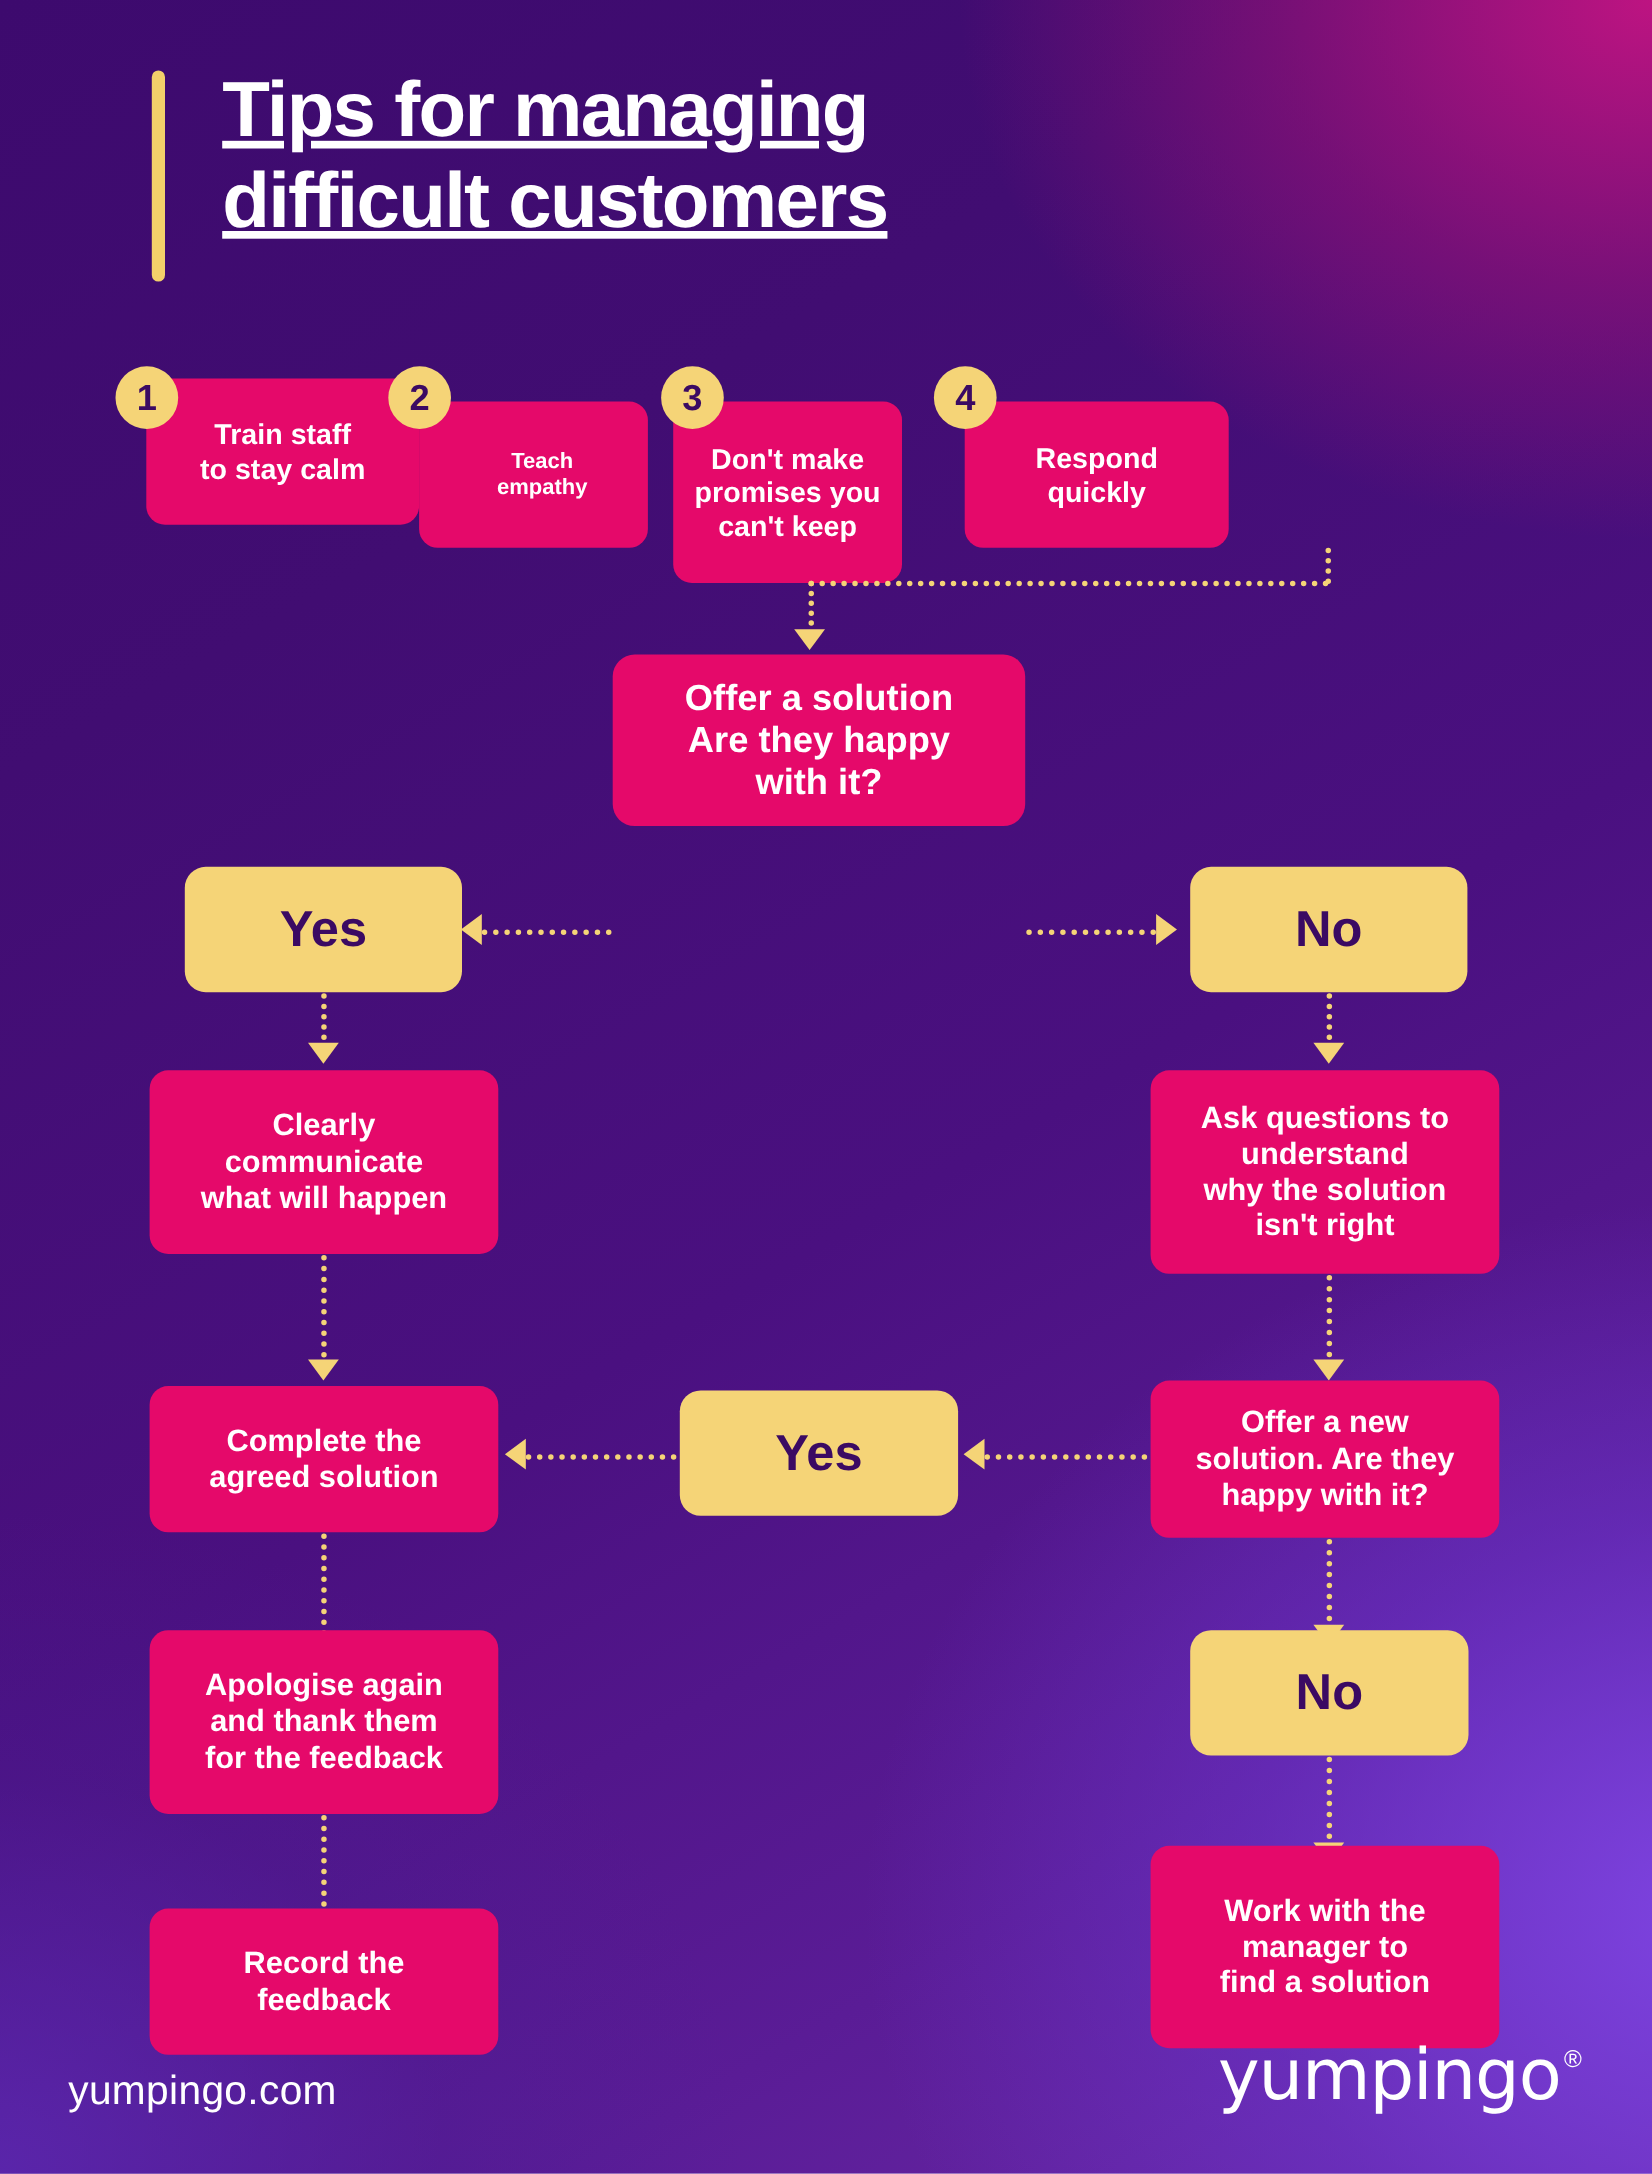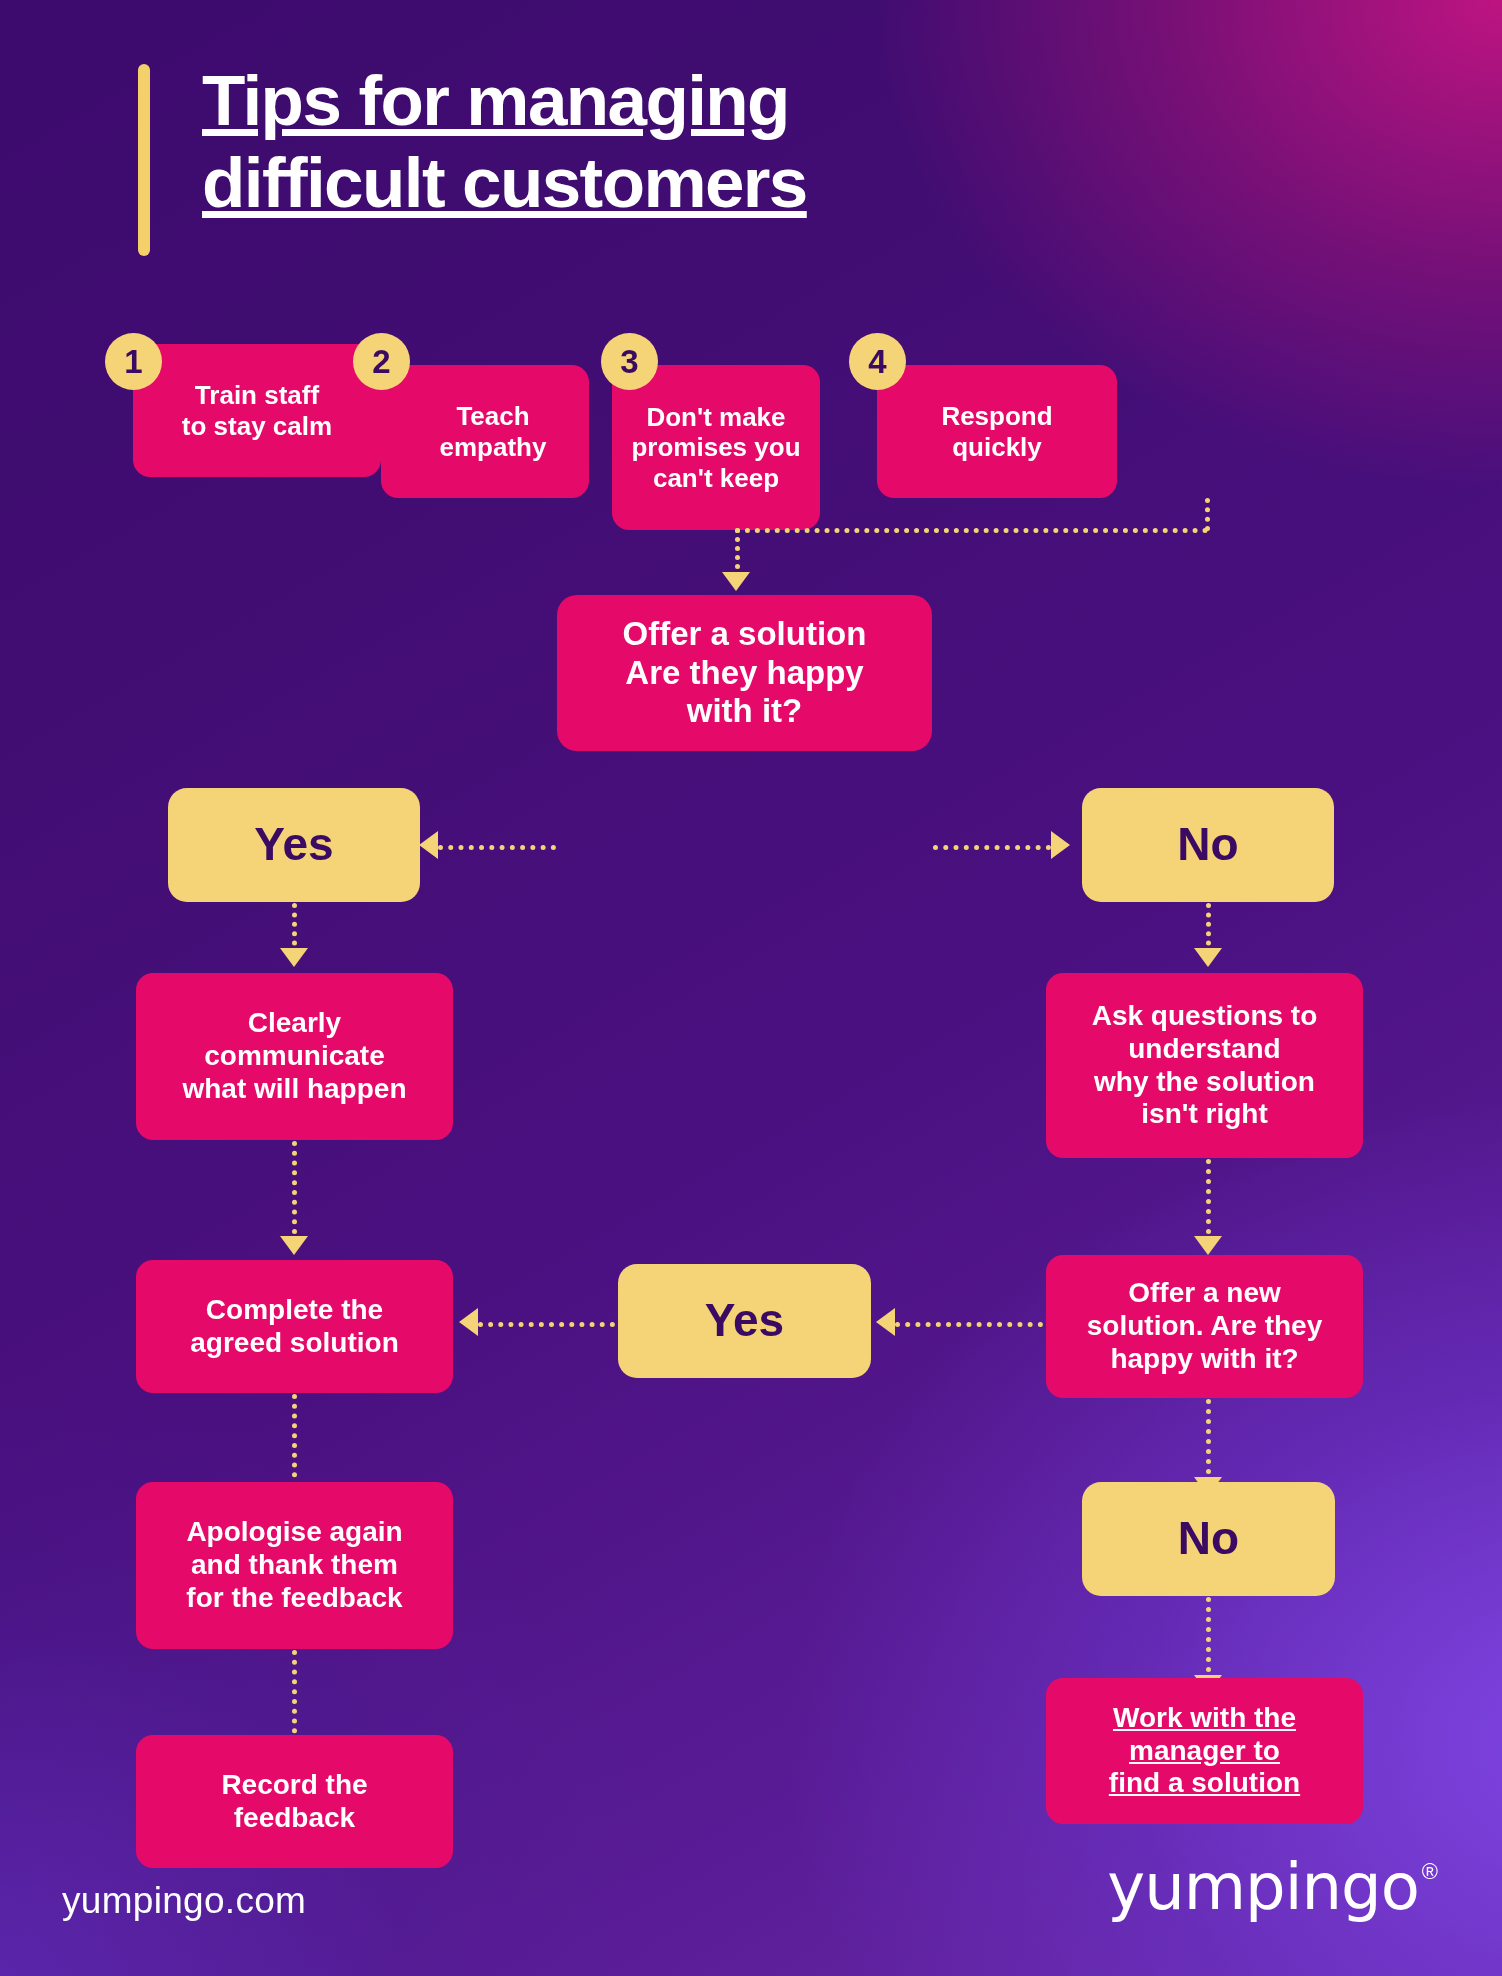--- a/index.html
+++ b/index.html
@@ -170,21 +170,21 @@
     <span>1</span>
   </div>
   <div class="node pink" style="left:133px; top:344px; width:248px; height:133px; font-size:26px;">
     <span>Train staff
 to stay calm</span>
   </div>
 
   <div class="badge" style="left:353px; top:333px;">
     <span>2</span>
   </div>
-  <div class="node pink" style="left:381px; top:365px; width:208px; height:133px; font-size:26px;padding-left:28px;">
+  <div class="node pink" style="left:381px; top:365px; width:208px; height:133px; font-size:20px;padding-left:28px;">
     <span>Teach
 empathy</span>
   </div>
 
   <div class="badge" style="left:601px; top:333px;">
     <span>3</span>
   </div>
   <div class="node pink" style="left:612px; top:365px; width:208px; height:165px; font-size:26px;">
     <span>Don't make
 promises you
@@ -290,21 +290,21 @@
   <div class="conn conn-v" style="left:1206px; top:1399px; height:85px;"></div>
   <div class="arrow arrow-down" style="left:1194px; top:1477px;"></div>
 
   <div class="node yellow big-yes-no" style="left:1082px; top:1482px; width:253px; height:114px;">
     <span>No</span>
   </div>
 
   <div class="conn conn-v" style="left:1206px; top:1597px; height:85px;"></div>
   <div class="arrow arrow-down" style="left:1194px; top:1675px;"></div>
 
-  <div class="node pink" style="left:1046px; top:1678px; width:317px; height:146px; font-size:28px;text-decoration:underline;">
+  <div class="node pink" style="left:1046px; top:1678px; width:317px; height:184px; font-size:28px;">
     <span>Work with the
 manager to
 find a solution</span>
   </div>
 
   <div class="footer-url">yumpingo.com</div>
 
   <div class="logo-wrap">
     <span class="logo-text">yumpingo</span>
     <span class="logo-reg">®</span>

